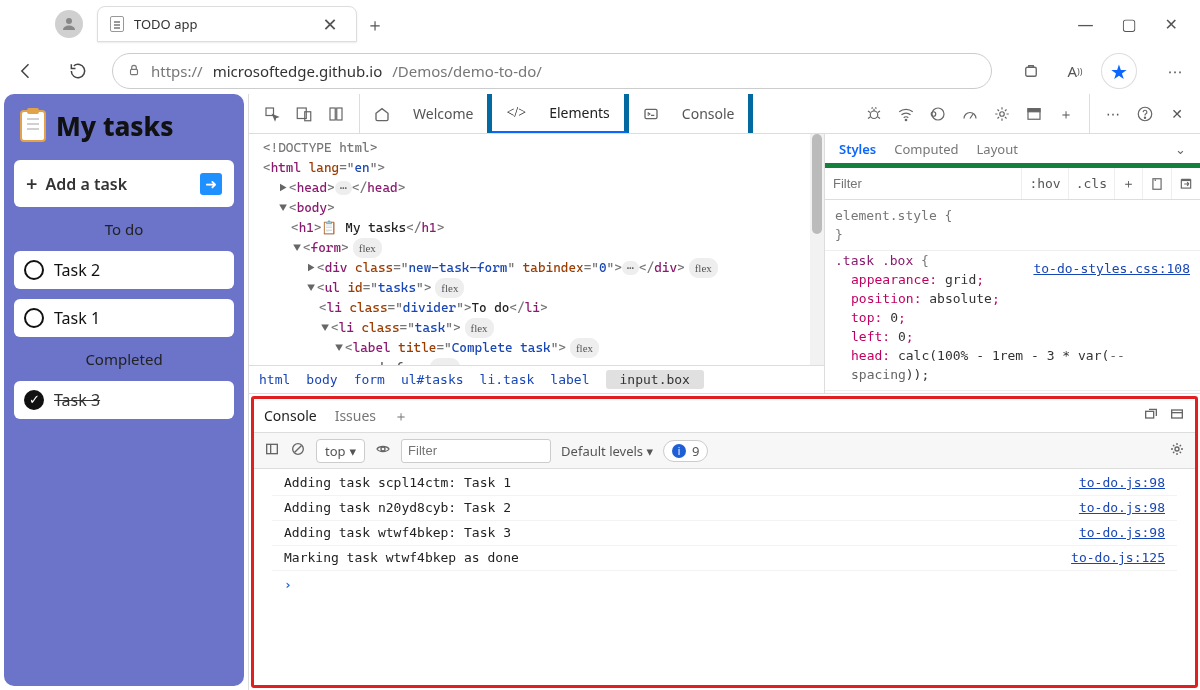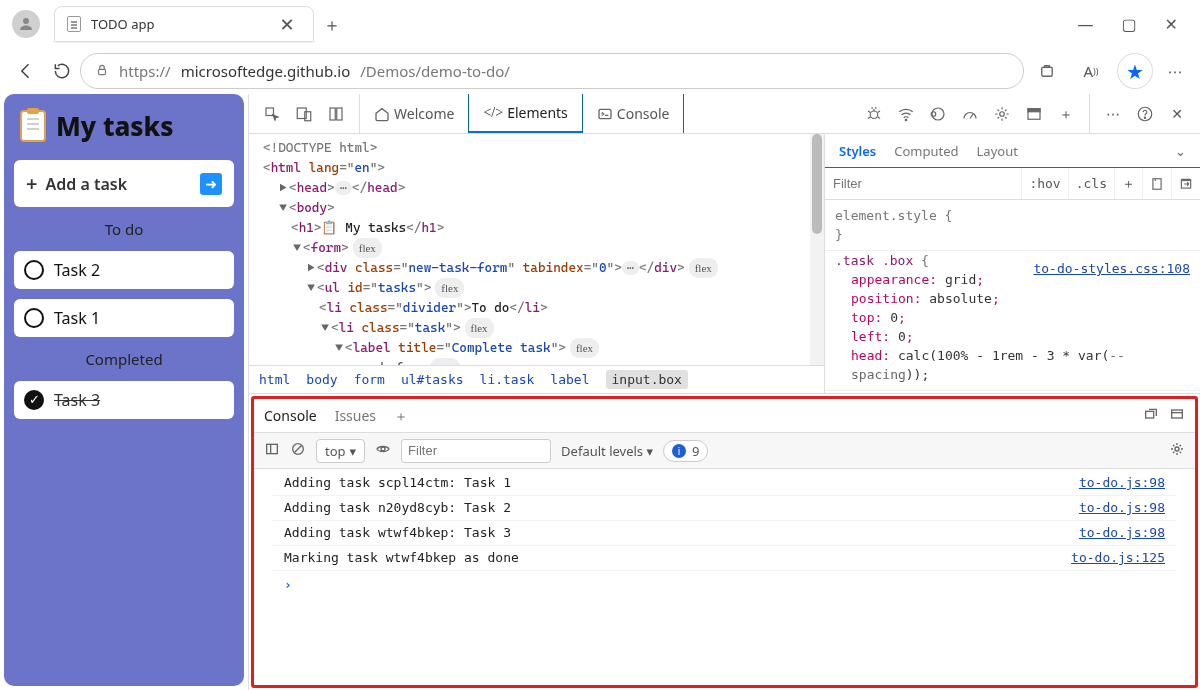--- a/index.html
+++ b/index.html
@@ -1,29 +1,29 @@
 <!DOCTYPE html>
 <html><head>
 <meta charset="utf-8">
 <style>
   * { box-sizing: border-box; margin: 0; padding: 0; }
   html, body { width: 1200px; height: 690px; font-family: "Segoe UI", system-ui, sans-serif; overflow: hidden; background: #fff; }
 
   
-  .browser-bar { height: 48px; display: flex; align-items: center; padding: 0 8px; gap: 4px; }
+  .browser-bar { height: 48px; display: flex; align-items: center; padding: 0 8px; gap: 4px; margin-left: 43px; }
   .avatar { width: 28px; height: 28px; border-radius: 50%; background: #d0d0d0; display: flex; align-items: center; justify-content: center; margin: 0 10px 0 4px; }
   .avatar svg { width: 18px; height: 18px; fill: #888; }
   .tab { height: 36px; background: #fff; border: 1px solid #ddd; border-radius: 8px 8px 0 0; display: flex; align-items: center; padding: 0 12px; gap: 10px; min-width: 260px; box-shadow: 0 1px 2px rgba(0,0,0,0.08); }
   .tab .favicon { width: 14px; height: 16px; background: #fff; border: 1px solid #999; border-radius: 2px; position: relative; }
   .tab .favicon::after { content: ""; position: absolute; left: 3px; right: 3px; top: 4px; height: 2px; background: #999; box-shadow: 0 3px 0 #999, 0 6px 0 #999; }
   .tab-title { font-size: 13px; color: #333; flex: 1; }
   .tab-close, .new-tab { width: 28px; height: 28px; display: flex; align-items: center; justify-content: center; color: #555; font-size: 18px; border-radius: 4px; }
   .win-controls { margin-left: auto; display: flex; gap: 28px; padding-right: 14px; color: #555; }
 
-  .addr-bar { height: 46px; display: flex; align-items: center; padding: 0 8px; gap: 0; }
+  .addr-bar { height: 46px; display: flex; align-items: center; padding: 0 8px; gap: 16px; }
   .nav-btn { width: 36px; height: 36px; display: flex; align-items: center; justify-content: center; color: #444; border-radius: 6px; }
   .nav-btn svg { width: 20px; height: 20px; stroke: #444; stroke-width: 1.8; fill: none; }
   .url-box { flex: 1; height: 36px; border: 1px solid #ccc; border-radius: 18px; display: flex; align-items: center; padding: 0 14px; gap: 10px; color: #777; font-size: 15px; }
   .url-box .lock { color: #777; }
   .url-box .domain { color: #333; }
   .addr-right { display: flex; gap: 10px; align-items: center; padding: 0 6px; }
   .icon-sq { width: 34px; height: 34px; display: flex; align-items: center; justify-content: center; font-size: 15px; color: #555; border-radius: 6px; }
   .star { color: #0a66ff; font-size: 20px; background: #fff; border-radius: 50%; width: 34px; height: 34px; box-shadow: 0 0 0 1px #ddd; }
 
   
@@ -48,21 +48,21 @@
   .task-label { font-size: 16px; color: #111; }
   .task-label.done { text-decoration: line-through; color: #333; }
 
   
   .devtools { flex: 1; display: flex; flex-direction: column; border-left: 1px solid #ddd; }
   .dt-toolbar { height: 40px; display: flex; align-items: center; border-bottom: 1px solid #ddd; font-size: 14px; color: #555; }
   .dt-tb-left { display: flex; align-items: center; gap: 2px; padding: 0 8px; border-right: 1px solid #ddd; height: 100%; }
   .dt-ico { width: 30px; height: 30px; display: flex; align-items: center; justify-content: center; border-radius: 4px; }
   .dt-ico svg { stroke: #666; stroke-width: 1.6; fill: none; width: 18px; height: 18px; }
   .dt-tabs { display: flex; align-items: stretch; height: 100%; }
-  .dt-tab { display: flex; align-items: center; gap: 4px; padding: 0 14px; color: #555; border-right: 1px solid #0369a1; }
+  .dt-tab { display: flex; align-items: center; gap: 23px; padding: 0 14px; color: #555; border-right: 5px solid #0369a1; }
   .dt-tab.active { border-bottom: 2px solid #0a66ff; color: #222; background: #fff; }
   .dt-tb-right { margin-left: auto; display: flex; align-items: center; gap: 2px; padding: 0 8px; }
   .dt-tb-far { border-left: 1px solid #ddd; padding: 0 8px; display: flex; gap: 2px; height: 100%; align-items: center; }
 
   .dt-body { display: flex; height: 260px; border-bottom: 1px solid #ddd; }
 
   
   .dom-wrap { flex: 1; display: flex; flex-direction: column; position: relative; }
   .dom-tree { flex: 1; overflow: hidden; font-family: Consolas, "Cascadia Mono", monospace; font-size: 13px; line-height: 20px; padding: 4px 0 0 14px; color: #333; position: relative; }
   .dom-tree .line { white-space: nowrap; }
@@ -74,25 +74,25 @@
   .tw { display: inline-flex; align-items: center; justify-content: center; width: 12px; color: #666; }
   .badge { font-family: "Segoe UI"; font-size: 11px; background: #eee; border-radius: 9px; padding: 0 6px; margin-left: 4px; color: #555; display: inline-block; }
   .dots-badge { background: #eee; border-radius: 8px; padding: 0 5px; font-size: 12px; color: #666; }
   .sel-before { color: #555; }
   .ind1 { padding-left: 14px; } .ind2 { padding-left: 28px; } .ind3 { padding-left: 42px; }
   .ind4 { padding-left: 56px; } .ind5 { padding-left: 70px; } .ind7 { padding-left: 102px; }
   .dom-scroll { position: absolute; top: 0; right: 0; bottom: 0; width: 14px; background: #f2f2f2; }
   .dom-thumb { position: absolute; top: 0; right: 2px; width: 10px; height: 100px; background: #bbb; border-radius: 5px; }
 
   .crumbs { height: 28px; border-top: 1px solid #ddd; display: flex; align-items: center; font-family: Consolas, monospace; font-size: 13px; color: #1846b5; padding: 0 10px; gap: 16px; }
-  .crumbs span.sel { background: #e0e0e0; padding: 2px 6px; color: #333; border-radius: 3px; }
+  .crumbs span.sel { background: #e0e0e0; padding: 2px 14px; color: #333; border-radius: 3px; }
 
   
   .styles { width: 376px; border-left: 1px solid #ddd; display: flex; flex-direction: column; font-size: 13px; }
-  .styles-tabs { height: 34px; display: flex; align-items: center; border-bottom: 1px solid #15803d; gap: 18px; padding: 0 14px; color: #777; }
+  .styles-tabs { height: 34px; display: flex; align-items: center; border-bottom: 5px solid #15803d; gap: 18px; padding: 0 14px; color: #777; }
   .styles-tabs .active { color: #0a66ff; font-weight: 600; }
   .styles-tabs .chev { margin-left: auto; color: #666; }
   .styles-toolbar { height: 32px; display: flex; align-items: center; border-bottom: 1px solid #ddd; }
   .styles-filter { flex: 1; height: 24px; border: none; padding: 0 8px; font-size: 13px; color: #888; outline: none; }
   .styles-btn { padding: 0 7px; color: #555; font-family: Consolas, monospace; font-size: 13px; border-left: 1px solid #eee; height: 100%; display: flex; align-items: center; }
   .styles-body { flex: 1; padding: 6px 0 0 0; font-family: Consolas, monospace; font-size: 13px; line-height: 19px; overflow:hidden; }
   .rule { padding: 0 10px 6px 10px; border-bottom: 1px solid #eee; position: relative; }
   .sel { color: #8a1a6f; }
   .prop { color: #c00060; padding-left: 16px; display:block; }
   .val { color: #333; }

